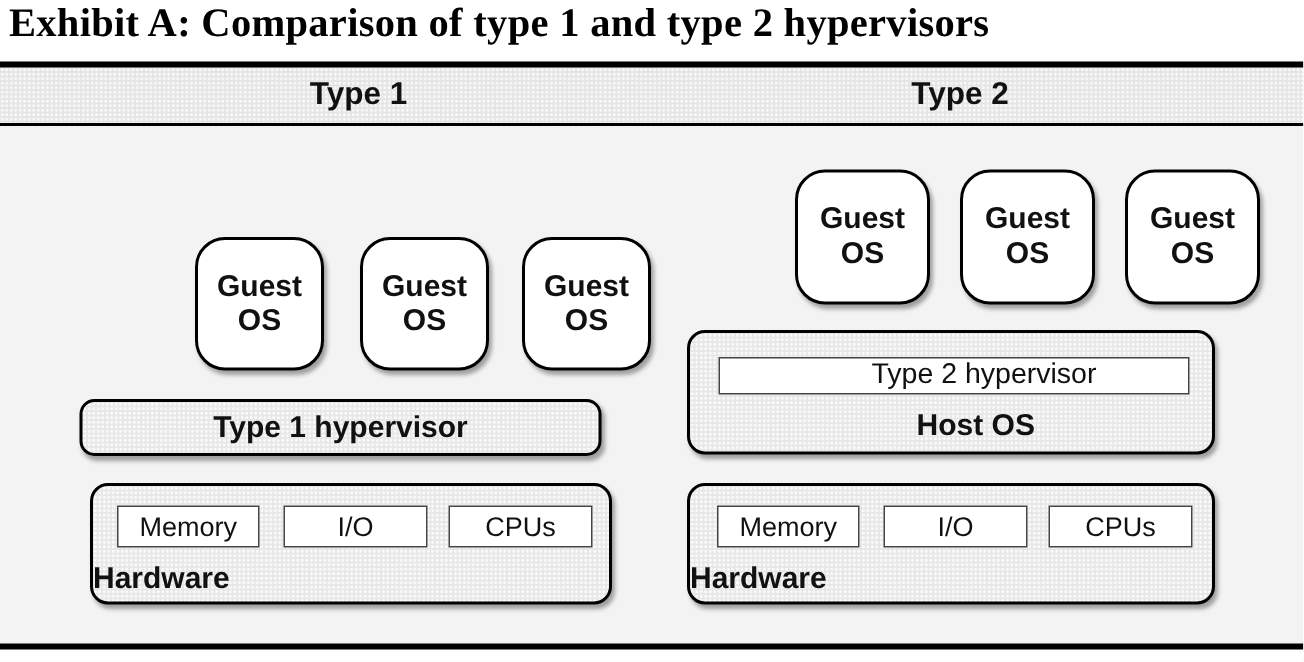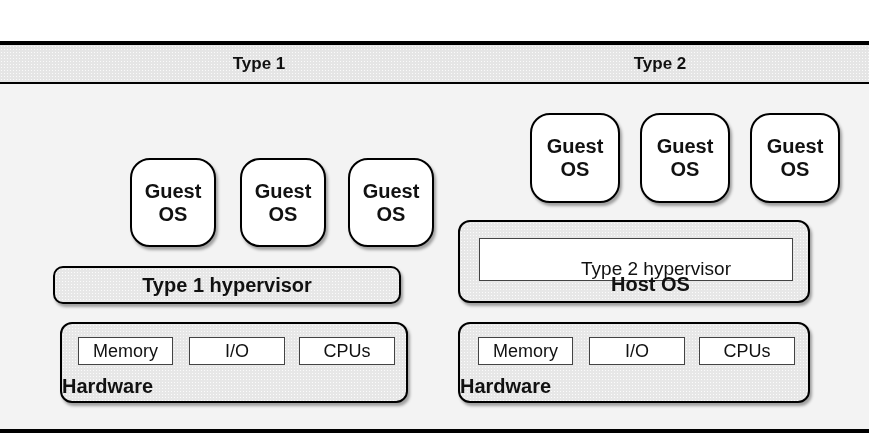--- a/index.html
+++ b/index.html
@@ -14,21 +14,21 @@
   }
   .header-band{
     position:absolute;left:0;top:41px;width:869px;height:37px;
     border-top:4px solid #000;border-bottom:2px solid #000;
     background-color:#e5e5e5;
     background-image:radial-gradient(rgba(255,255,255,.8) .8px, transparent 1px);
     background-size:3px 3px;
   }
   .hdr{
     position:absolute;top:50%;transform:translate(-50%,-52%);
-    font-weight:bold;font-size:17px;color:#111;white-space:nowrap;margin-left:20px;
+    font-weight:bold;font-size:21px;color:#111;white-space:nowrap;
   }
   .hdr1{left:239px}.hdr2{left:640px}
   .panel{
     position:absolute;left:0;top:84px;width:869px;height:345px;
     background:#f3f3f3;border-bottom:4px solid #000;
   }
   .box{
     position:absolute;box-sizing:border-box;border:2.5px solid #000;
     box-shadow:2px 3px 3px rgba(0,0,0,.35);
   }
@@ -65,35 +65,36 @@
   .hw-left .chip-cpu{left:237px;width:96px}
   .hw-right .chip-mem{left:18px;width:95px}
   .hw-right .chip-io{left:129px;width:96px}
   .hw-right .chip-cpu{left:239px;width:96px}
   .hw-label{
     position:absolute;left:0;right:0;bottom:3px;text-align:left;
     font-weight:bold;font-size:20px;
   }
   .host{left:458px;top:136px;width:352px;height:83px;border-radius:12px}
   .host-bar{
-    position:absolute;left:19px;top:16px;width:314px;height:43px;box-sizing:border-box;
+    position:absolute;left:19px;top:16px;width:314px;height:25px;box-sizing:border-box;
     background:#ffffff;border:1.5px solid #444;
-    display:flex;align-items:flex-end;justify-content:center;
+    display:flex;align-items:flex-start;justify-content:center;
     font-size:19px;font-weight:normal;padding-left:40px;
   }
   .host-label{
     position:absolute;left:0;right:0;bottom:5px;text-align:center;
     font-weight:bold;font-size:20px;padding-left:33px;
   }
 </style>
 </head>
 <body>
 
 <div class="page">
 
+  <h1 class="title">Exhibit A: Comparison of type 1 and type 2 hypervisors</h1>
 
   <div class="header-band">
     <span class="hdr hdr1">Type 1</span>
     <span class="hdr hdr2">Type 2</span>
   </div>
 
   <div class="panel">
 
     <div class="box guest g-l g-l1">
       <span>Guest</span>

